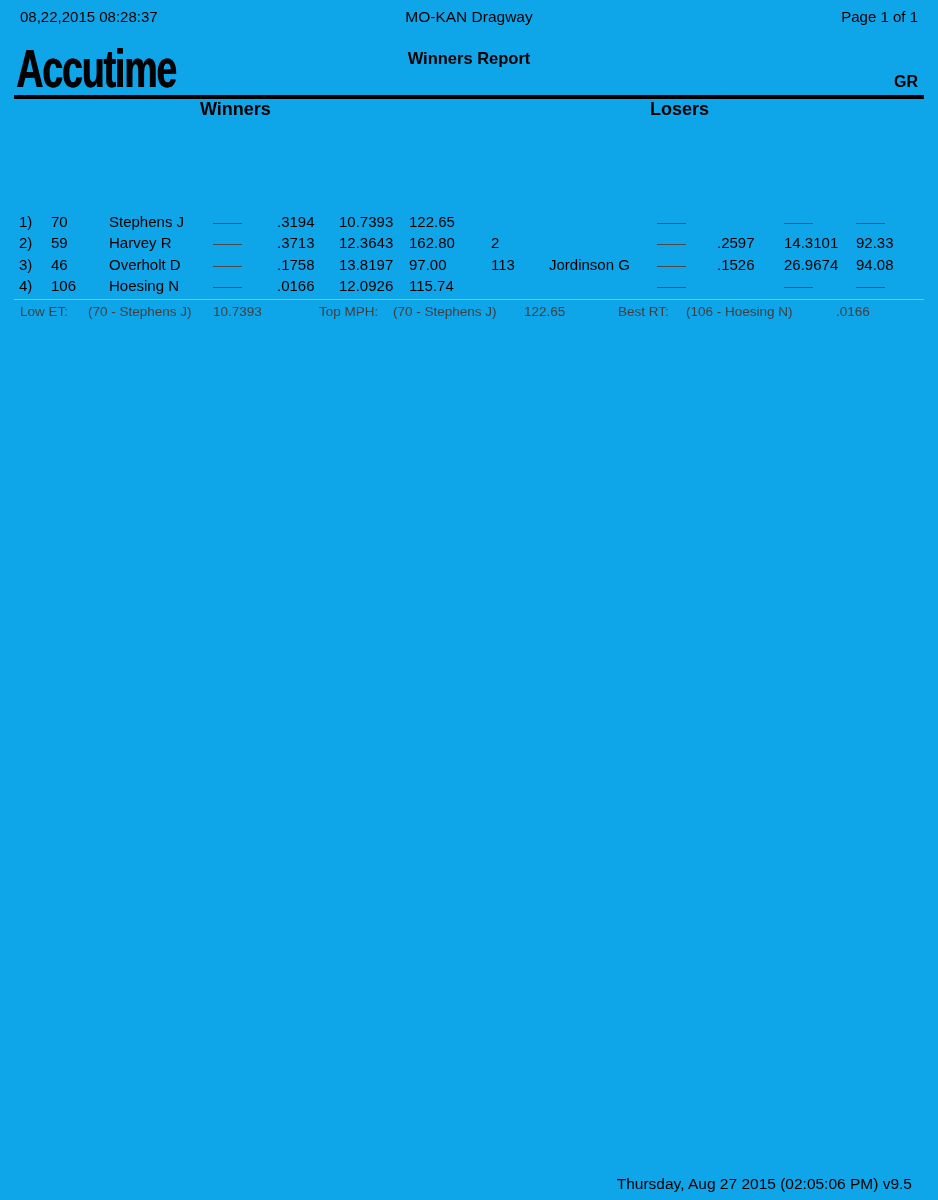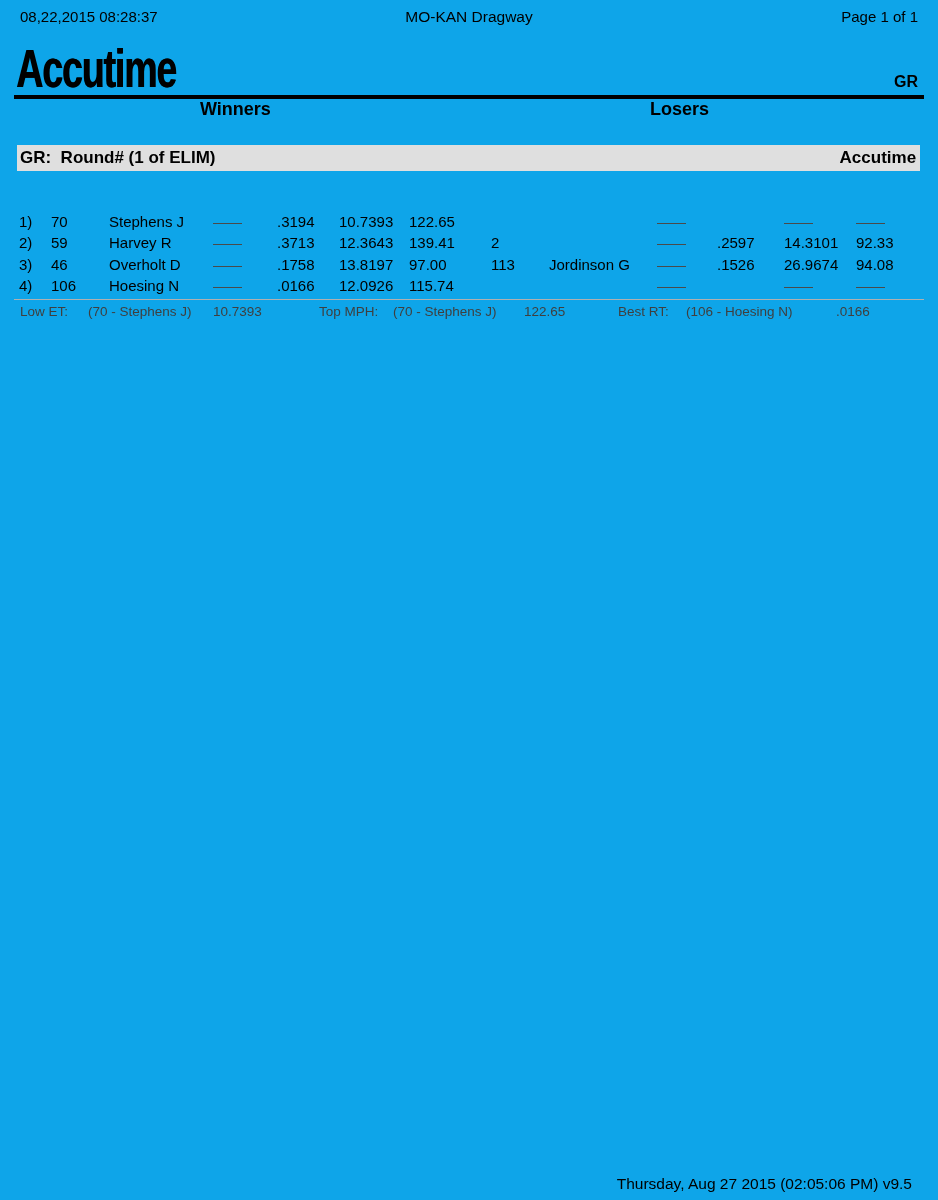--- a/index.html
+++ b/index.html
@@ -67,20 +67,21 @@
 </head>
 <body>
 
 <div class="page">
 
   <div class="dt">08,22,2015 08:28:37</div>
   <div class="track">MO-KAN Dragway</div>
   <div class="pageno">Page 1 of 1</div>
 
   <div class="logo">Accutime</div>
+  <div class="report-title">Winners Report</div>
   <div class="gr-code">GR</div>
 
   <div class="top-rule"></div>
   <div class="winners-label">Winners</div>
   <div class="losers-label">Losers</div>
 
   <table class="band-table">
     <colgroup>
       <col class="c-rank">
         <col class="c-wcar">
@@ -90,28 +91,20 @@
         <col class="c-wet">
         <col class="c-wmph">
         <col class="c-lcar">
       <col class="c-lname">
         <col class="c-ldial">
         <col class="c-lrt">
         <col class="c-let">
         <col class="c-lmph">
     </colgroup>
     <tbody>
-        <tr class="band-title-row">
-      <td colspan="13">
-        <div class="band-title-flex">
-          <span class="band-title">GR:  Round# (1 of ELIM)</span>
-          <span class="band-brand">Accutime</span>
-        </div>
-      </td>
-    </tr>
   </tbody>
     </table>
 
   <table class="body-table">
     <colgroup>
       <col class="c-rank">
         <col class="c-wcar">
         <col class="c-wname">
         <col class="c-wdial">
       <col class="c-wrt">
@@ -140,21 +133,21 @@
       <td class="dash">——</td>
       <td class="dash">——</td>
     </tr>
     <tr>
       <td class="rank">2)</td>
       <td>59</td>
       <td>Harvey R</td>
       <td class="dash">——</td>
       <td>.3713</td>
       <td>12.3643</td>
-      <td>139.41</td>
+      <td>162.80</td>
       <td>2</td>
       <td></td>
       <td class="dash">——</td>
       <td>.2597</td>
       <td>14.3101</td>
       <td>92.33</td>
     </tr>
     <tr>
       <td class="rank">3)</td>
       <td>46</td>

